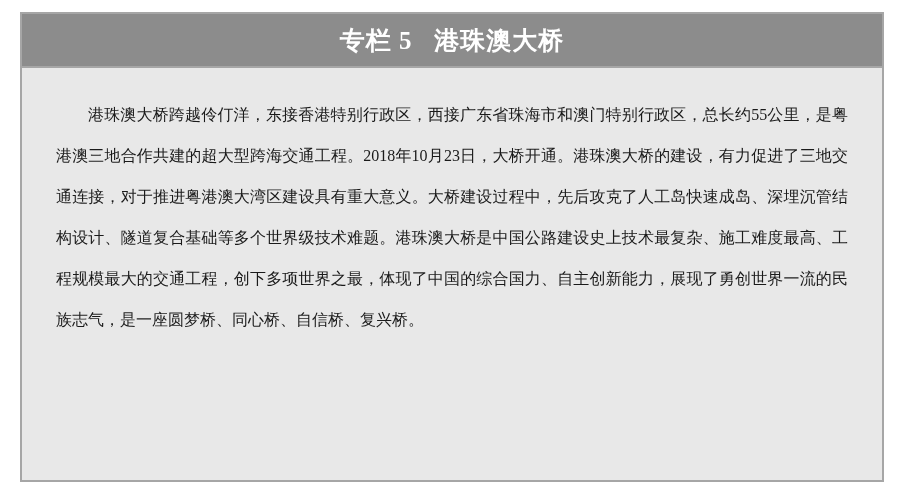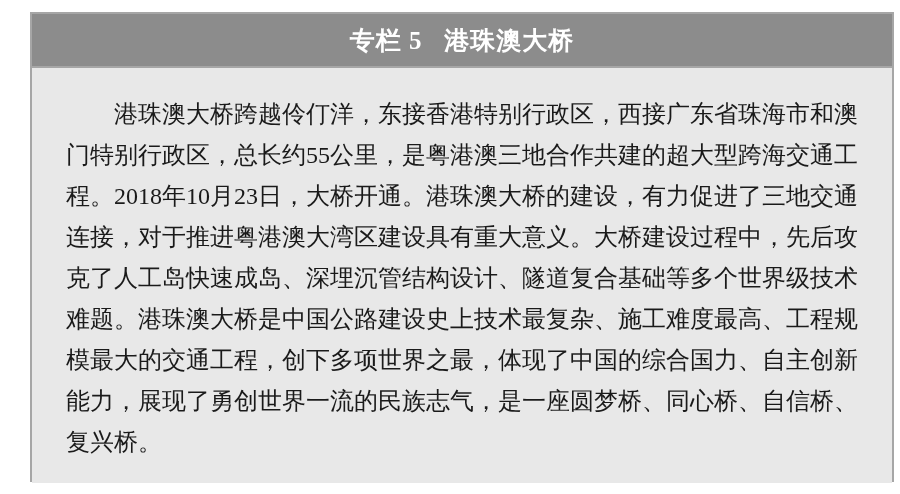--- a/index.html
+++ b/index.html
@@ -15,21 +15,21 @@
   }
   .page {
     width: 900px;
     height: 494px;
     position: relative;
     box-sizing: border-box;
     background: #ffffff;
   }
   .box {
     position: absolute;
-    left: 30px;
+    left: 20px;
     top: 12px;
     width: 864px;
     height: 470px;
     box-sizing: border-box;
     border: 2px solid #a6a6a6;
     background: #e8e8e8;
     display: flex;
     flex-direction: column;
   }
   .box-header {
@@ -49,21 +49,21 @@
     font-family: "Liberation Serif", "DejaVu Serif", serif;
     white-space: pre;
   }
   .box-body {
     flex: 1 1 auto;
     padding: 26px 34px 20px 34px;
     box-sizing: border-box;
     background: #e8e8e8;
   }
   .body-text {
-    font-size: 24px;
+    font-size: 16px;
     line-height: 41px;
     color: #1a1a1a;
     text-align: justify;
     text-justify: inter-ideograph;
     text-indent: 2em;
     font-family: "Liberation Serif", "DejaVu Serif", serif;
     margin: 0;
     word-break: break-all;
   }
 </style>

